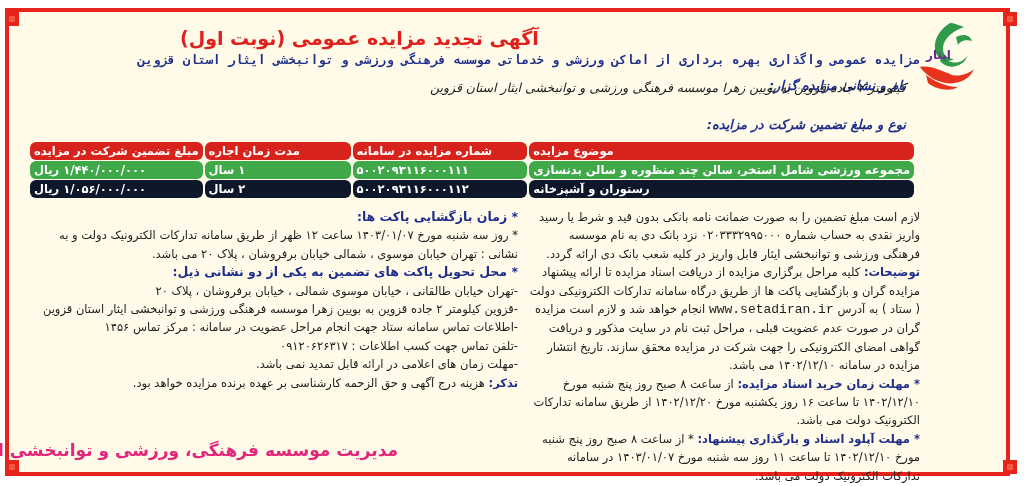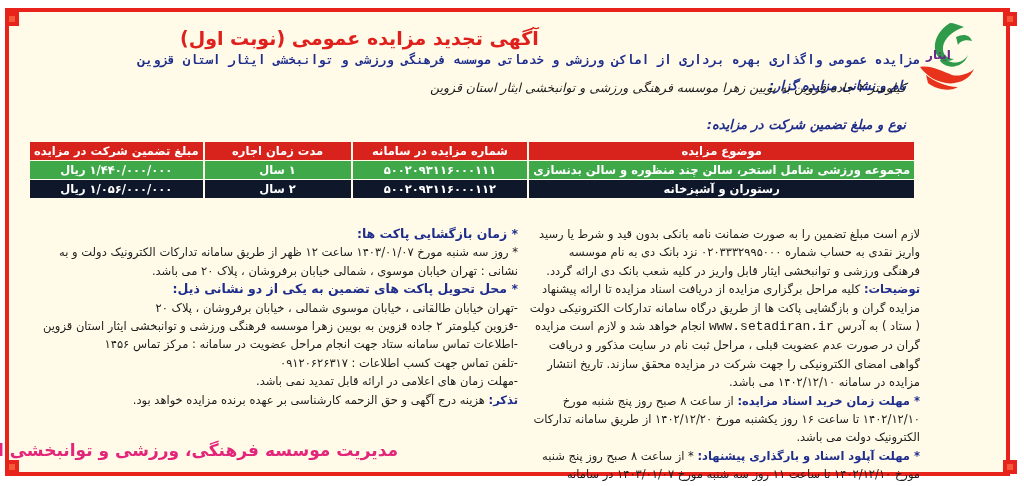--- a/index.html
+++ b/index.html
@@ -42,28 +42,29 @@
   .addr-head { position:absolute; right:118px; top:78px; }
   .addr-text { position:absolute; right:118px; top:80px; font-size:12.5px; }
   .type-head { position:absolute; right:118px; top:117px; }
 
   table.auction {
     position:absolute; left:28px; top:141px; width:888px;
     border-collapse:separate; border-spacing:2px 1px;
     direction:rtl; font-size:11.5px; font-weight:bold;
   }
   table.auction td, table.auction th {
-    color:#ffffff; text-align:center; height:18px; padding:0 4px;
+    color:#ffffff; text-align:left; height:18px; padding:0 4px;
     white-space:nowrap;
+    border-radius:6px;
   }
   table.auction th { background:#d8221c; font-weight:bold; }
   tr.row-green td { background:#3fa94a; }
   tr.row-red td { background:#0f172a; }
 
-  .col { position:absolute; top:225px; line-height:18.4px; direction:rtl; }
+  .col { position:absolute; top:208px; line-height:18.4px; direction:rtl; }
   .col-right { left:528px; width:392px; }
   .col-left { left:30px; width:488px; }
   .col p { margin:0; }
   .lead { color:#1f2e8c; font-weight:bold; }
   .url { font-family:Liberation Mono, monospace; font-size:13px; direction:ltr; unicode-bidi:embed; }
 
   .signature {
     position:absolute; left:28px; top:440px; width:370px;
     color:#e3267a; font-weight:bold; font-size:17px; direction:rtl; text-align:right;
     white-space:nowrap; letter-spacing:-0.4px;

